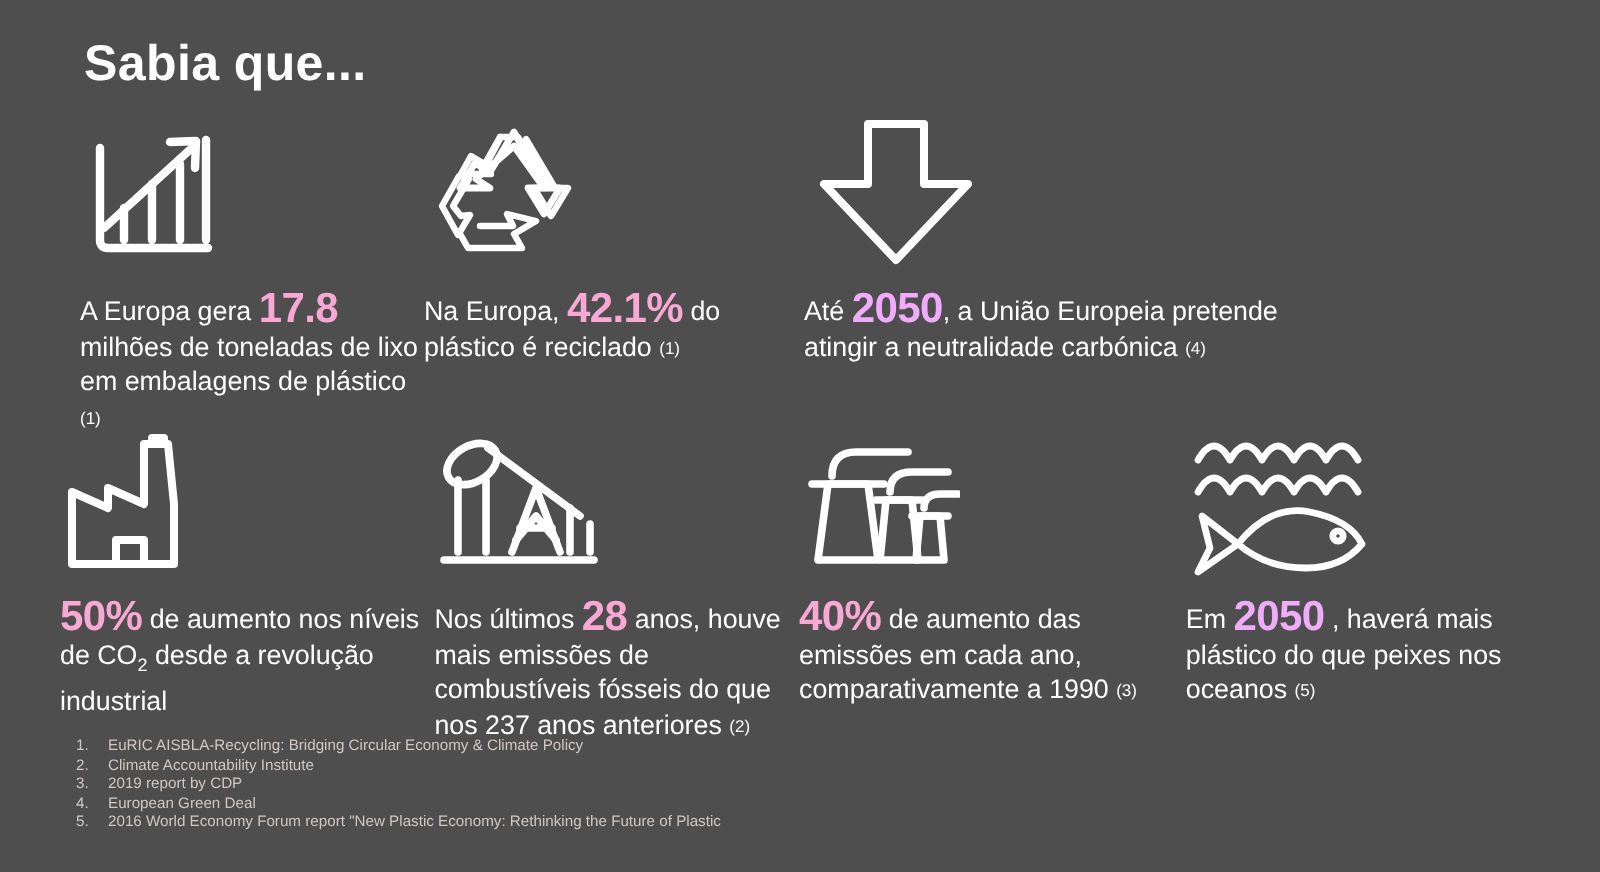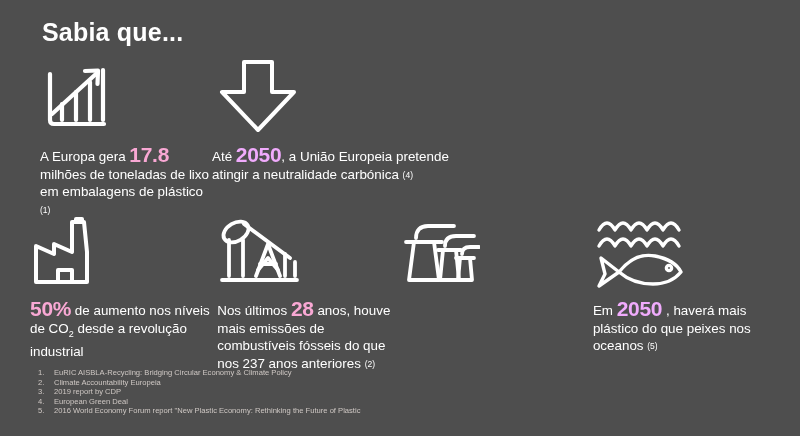--- a/index.html
+++ b/index.html
@@ -101,20 +101,41 @@
             <path d="M12 52 L57 11"></path>
             <path d="M45 9 L58 8.5 L57.5 22"></path>
           </g>
         </svg>
       </div>
       <div class="body">
         <span>A Europa gera </span><span class="big">17.8</span><span> milhões de toneladas de lixo em embalagens de plástico </span><span class="ref">(1)</span>
       </div>
     </div>
 
+    <div class="stat c2">
+      <div class="icon-wrap">
+        <svg width="90" height="74" viewBox="0 0 90 74">
+          <g fill="none" stroke="#ffffff" stroke-width="3.4" stroke-linejoin="round" stroke-linecap="round">
+
+            <path d="M45 6 L33 26 L25.5 21.5 L18 34 L33 34 L26 29.5 L45 13 L60 34 L52 34 L60 47 L68 34 L60.5 34 L45 6 Z" transform="translate(0,0) scale(1,1)"></path>
+          </g>
+          <g fill="none" stroke="#ffffff" stroke-width="3.2" stroke-linejoin="round" stroke-linecap="round">
+
+            <path d="M38.5 8.5 L31 22.5 L23.5 18 L18.5 27 L33.5 27 L29 24.5 L38 8.5 Z"></path>
+            <path d="M38 8.5 L47 8.5 L62 34 L55 34 L63.5 48 L72 34 L65.5 34 L51 9.5"></path>
+
+            <path d="M17.5 28 L9 43 L17 57.5 L23 47.5 L18.5 48 L14.5 43 L22.5 29.5 Z"></path>
+            <path d="M17.5 56 L22 64 L49 64 L45 57 L56 50.5 L41.5 47 L44.5 53 L28 53"></path>
+          </g>
+        </svg>
+      </div>
+      <div class="body">
+        <span>Na Europa, </span><span class="big">42.1%</span><span> do plástico é reciclado </span><span class="ref">(1)</span>
+      </div>
+    </div>
 
     <div class="stat c3 b-arrow">
       <div class="icon-wrap">
         <svg width="92" height="78" viewBox="0 0 92 78">
           <g fill="none" stroke="#ffffff" stroke-width="4" stroke-linejoin="round" stroke-linecap="round">
             <path d="M32 4 L60 4 L60 34 L82 34 L46 72 L10 34 L32 34 Z"></path>
           </g>
         </svg>
       </div>
       <div class="body">
@@ -176,20 +197,23 @@
 
             <path d="M58 64 L60 42 L70 42 L72 64 Z"></path>
             <path d="M56 42 L74 42"></path>
 
             <path d="M16 22 Q16 10 28 10 L54 10"></path>
             <path d="M45 30 Q45 20 56 20 L74 20"></path>
             <path d="M62 38 Q62 31 70 31 L79 31"></path>
           </g>
         </svg>
       </div>
+      <div class="body">
+        <span class="big">40%</span><span> de aumento das emissões em cada ano, comparativamente a 1990 </span><span class="ref">(3)</span>
+      </div>
     </div>
 
     <div class="stat d4">
       <div class="icon-wrap">
         <svg width="96" height="74" viewBox="0 0 96 74">
           <g fill="none" stroke="#ffffff" stroke-width="3.4" stroke-linejoin="round" stroke-linecap="round">
 
             <path d="M6 16 Q14 2 22 16 Q30 2 38 16 Q46 2 54 16 Q62 2 70 16 Q78 2 86 16"></path>
 
             <path d="M6 32 Q14 18 22 32 Q30 18 38 32 Q46 18 54 32 Q62 18 70 32 Q78 18 86 32"></path>
@@ -209,21 +233,21 @@
 
   </div>
 
   <div class="footnotes">
     <div class="fn">
       <span class="num">1.</span>
       <span class="txt">EuRIC AISBLA-Recycling: Bridging Circular Economy &amp; Climate Policy</span>
     </div>
     <div class="fn">
       <span class="num">2.</span>
-      <span class="txt">Climate Accountability Europeia</span>
+      <span class="txt">Climate Accountability Institute</span>
     </div>
     <div class="fn">
       <span class="num">3.</span>
       <span class="txt">2019 report by CDP</span>
     </div>
     <div class="fn">
       <span class="num">4.</span>
       <span class="txt">European Green Deal</span>
     </div>
     <div class="fn">

